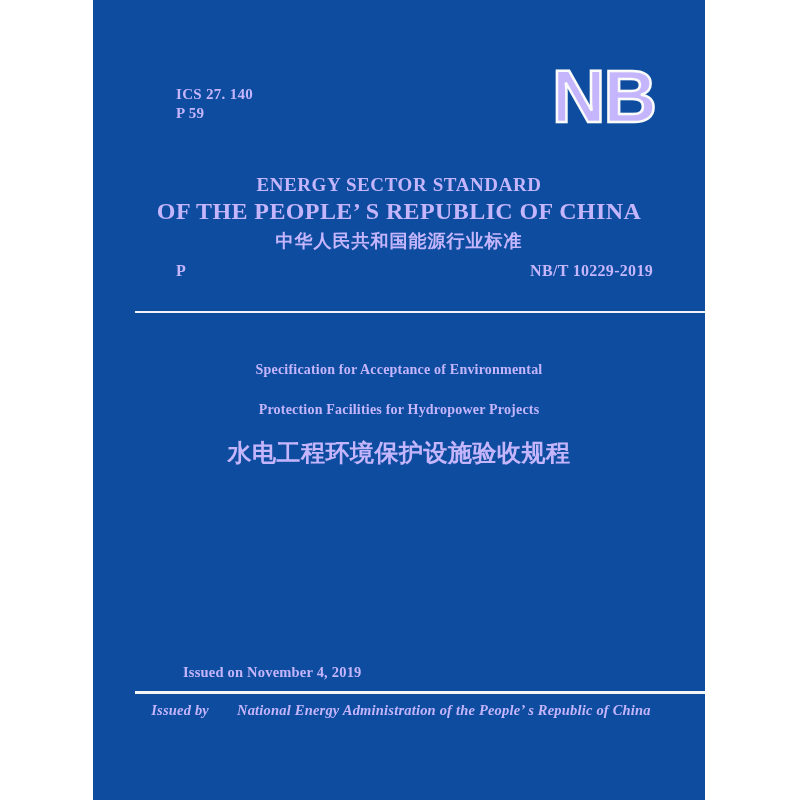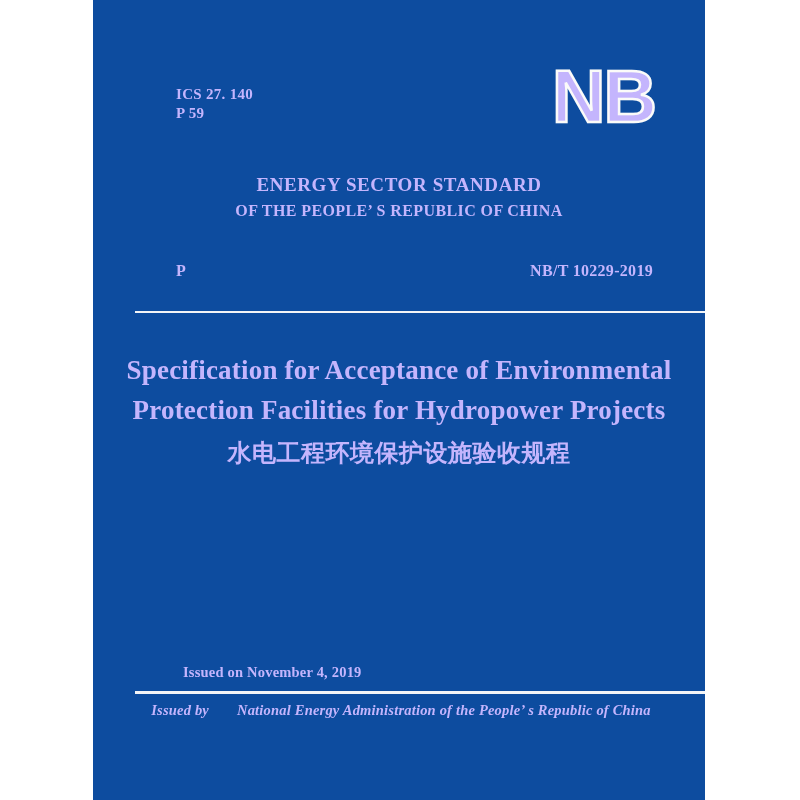--- a/index.html
+++ b/index.html
@@ -49,21 +49,21 @@
   
   .masthead {
     position: absolute;
     left: 0;
     right: 0;
     top: 172px;
     text-align: center;
     font-weight: bold;
   }
   .mh-en1 { font-size: 19px; line-height: 25px; letter-spacing: 0.6px; }
-  .mh-en2 { font-size: 16px; line-height: 28px; letter-spacing: 0.4px; }
+  .mh-en2 { font-size: 24px; line-height: 28px; letter-spacing: 0.4px; }
   .mh-cn  {
     font-family: "Liberation Sans", "DejaVu Sans", sans-serif;
     font-size: 18px;
     line-height: 28px;
     letter-spacing: 1px;
     margin-top: 2px;
   }
   
   .ref-row {
     position: absolute;
@@ -88,21 +88,21 @@
   .rule-bottom { top: 691px; height: 2.5px; }
   
   .title-block {
     position: absolute;
     left: 0;
     right: 0;
     top: 350px;
     text-align: center;
     font-weight: bold;
   }
-  .title-en { font-size: 27px; line-height: 40px; letter-spacing: 0.2px; }
+  .title-en { font-size: 14px; line-height: 40px; letter-spacing: 0.2px; }
   .title-cn {
     font-size: 24px;
     line-height: 34px;
     margin-top: 6px;
     letter-spacing: 0.5px;
   }
   
   .date-row {
     position: absolute;
     left: 90px;
@@ -138,20 +138,21 @@
     <div class="ics-block">
       <div>ICS 27. 140</div>
       <div>P 59</div>
     </div>
 
     <div class="nb-logo">NB</div>
 
     <div class="masthead">
       <div class="mh-en1">ENERGY SECTOR STANDARD</div>
       <div class="mh-en2">OF THE PEOPLE’ S REPUBLIC OF CHINA</div>
+      <div class="mh-cn">中华人民共和国能源行业标准</div>
     </div>
 
     <div class="ref-row">
       <span>P</span>
       <span>NB/T 10229-2019</span>
     </div>
 
     <div class="rule rule-top"></div>
 
     <div class="title-block">

